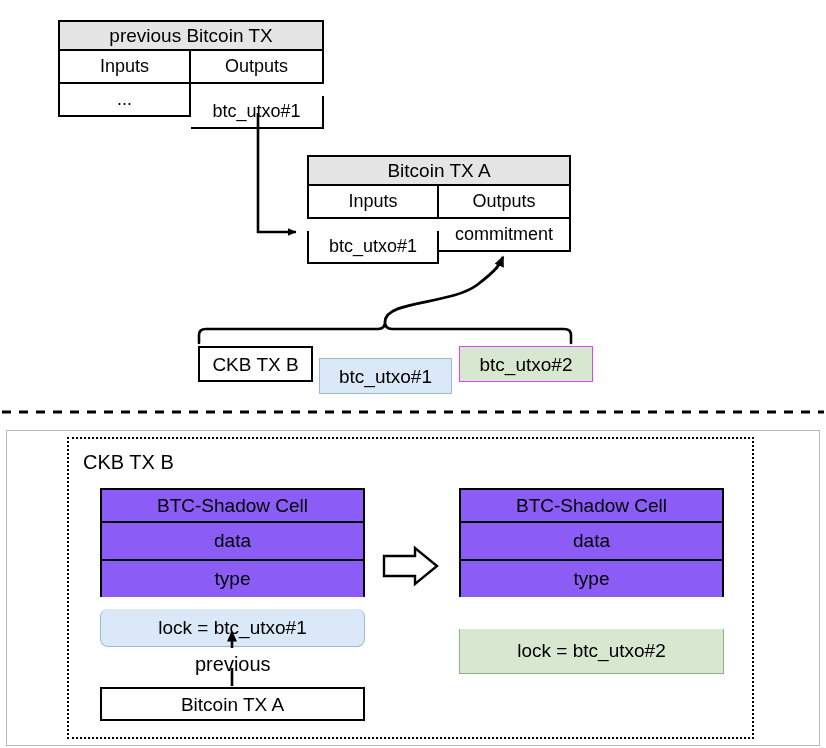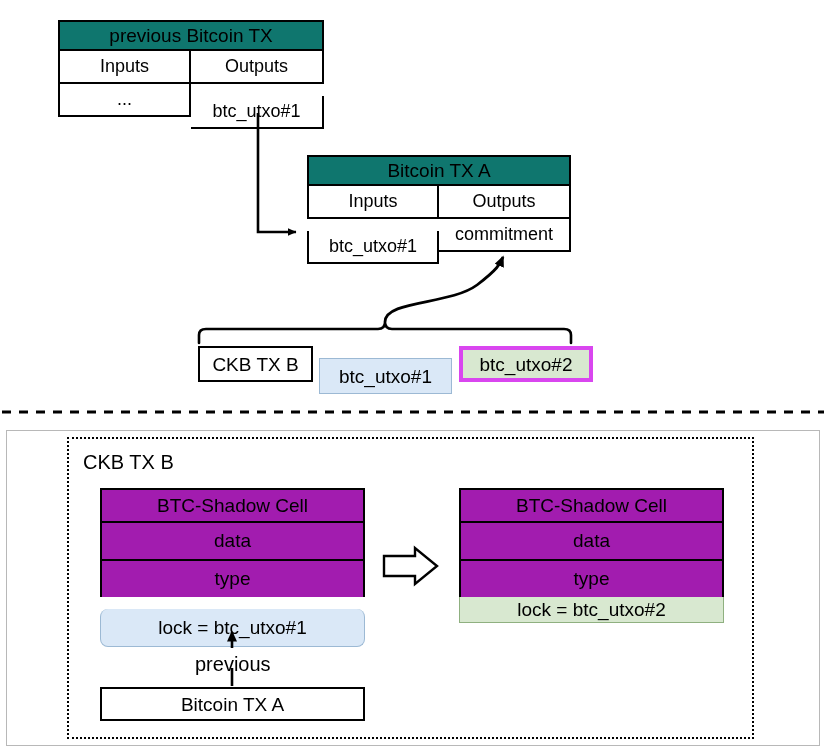--- a/index.html
+++ b/index.html
@@ -32,32 +32,32 @@
     white-space: nowrap;
   }
 
   .fill-blue {
     background: #dae8f7;
     border: 1px solid #9cb9d4;
     margin-top: 12px;
   }
   .fill-green {
     background: #d8e8d0;
-    border: 4px solid #d946ef;
+    border: 1px solid #d946ef;
   }
 
   
   .tx-table {
     position: absolute;
     box-sizing: border-box;
   }
   .tx-title {
     border: 2px solid #000;
     border-bottom: 2px solid #000;
-    background: #0f766e;
+    background: #e5e5e5;
     display: flex; align-items: center; justify-content: center;
     font-size: 19px;
     box-sizing: border-box;
   }
   .tx-row {
     display: flex;
     box-sizing: border-box;
   }
   .tx-cell {
     border: 2px solid #000;
@@ -71,21 +71,21 @@
   .tx-cell.right-of { border-left: none; }
 
   
   .stack {
     position: absolute;
     box-sizing: border-box;
   }
   .stack-row {
     border: 2px solid #000;
     border-bottom: none;
-    background: #a21caf;
+    background: #8b5cf6;
     display: flex; align-items: center; justify-content: center;
     font-size: 19px;
     box-sizing: border-box;
     white-space: nowrap;
   }
   .stack-row.last { border-bottom: 2px solid #000; }
   .stack-row.fill-blue  { background:#dae8f7; border:1px solid #9cb9d4; border-top:none; }
   .stack-row.fill-green { background:#d8e8d0; border:1px solid #8fb080; border-top:none; }
 
   
@@ -156,21 +156,21 @@
     <div class="stack-row" style="height:33px;">BTC-Shadow Cell</div>
     <div class="stack-row" style="height:38px;">data</div>
     <div class="stack-row" style="height:38px;">type</div>
     <div class="stack-row fill-blue last" style="height:38px;border-radius:8px;">lock = btc_utxo#1</div>
   </div>
 
   <div class="stack" style="left:459px; top:488px; width:265px;">
     <div class="stack-row" style="height:33px;">BTC-Shadow Cell</div>
     <div class="stack-row" style="height:38px;">data</div>
     <div class="stack-row" style="height:38px;">type</div>
-    <div class="stack-row fill-green last" style="height:26px;">lock = btc_utxo#2</div>
+    <div class="stack-row fill-green last" style="height:45px;margin-top:32px;">lock = btc_utxo#2</div>
   </div>
 
   <div class="abs plain-label" style="left:195px; top:654px;">previous</div>
 
   <div class="cellbox abs" style="left:100px; top:687px; width:265px; height:34px;">Bitcoin TX A</div>
 
   <svg class="overlay" viewBox="0 0 826 748">
     <defs>
       <marker id="arrowSolid" markerWidth="10" markerHeight="10" refX="8.5" refY="4" orient="auto" markerUnits="userSpaceOnUse">
         <path d="M0,0 L9,4 L0,8 Z" fill="#000"></path>

